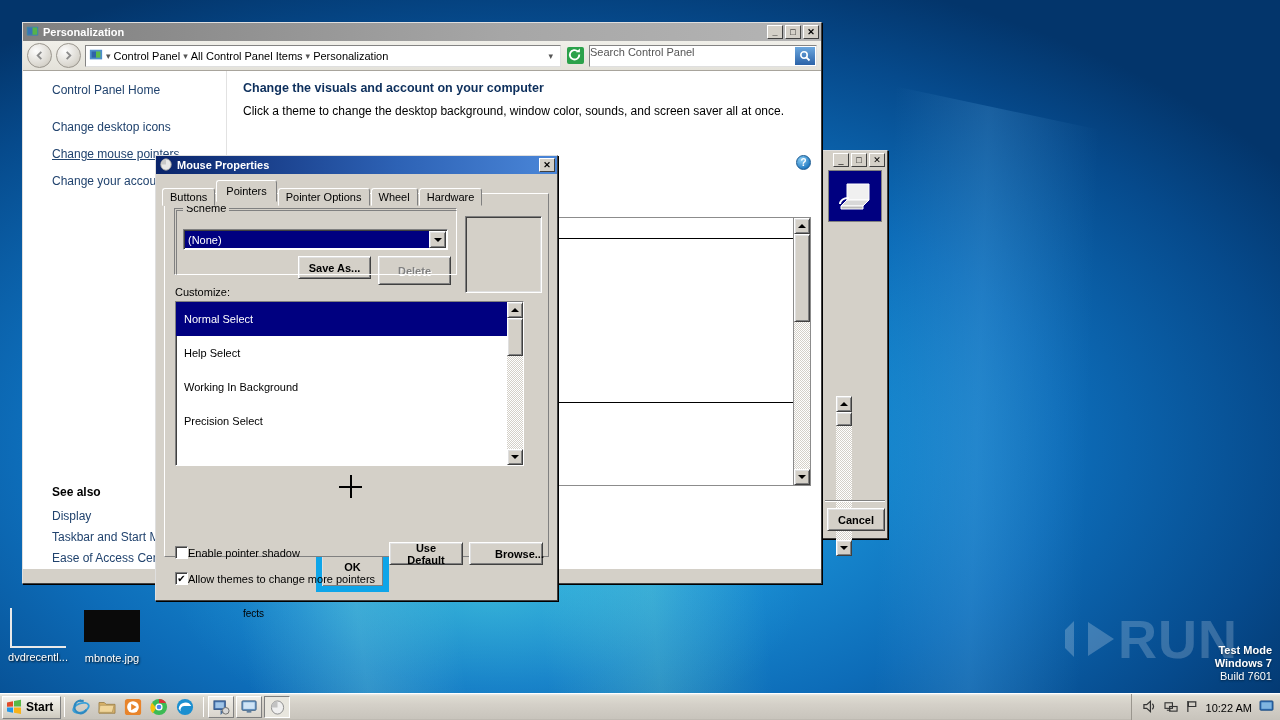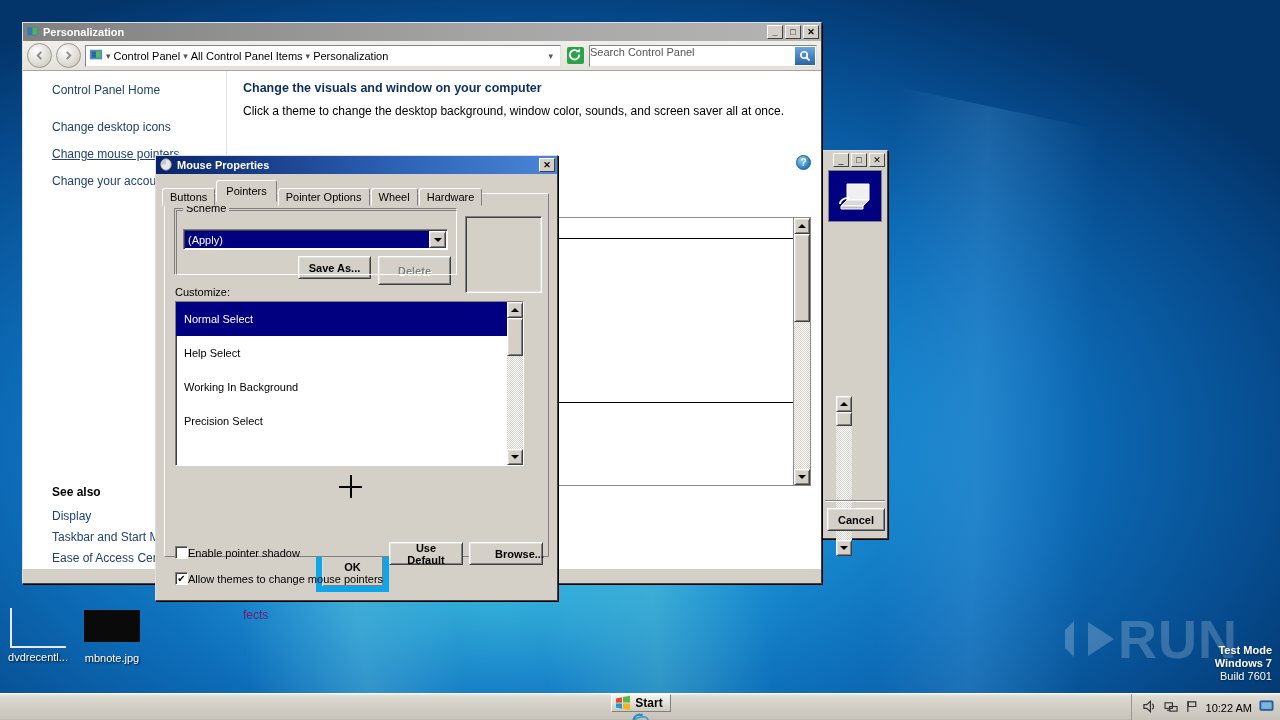--- a/index.html
+++ b/index.html
@@ -89,21 +89,21 @@
   .bigicon {
     position:absolute; width:76px; text-align:center;
     color:#fff; font-size:11px; text-shadow:1px 1px 2px rgba(0,0,0,0.85);
   }
 
   
   #taskbar {
     position: absolute; left: 0; bottom: 0; width: 1280px; height: 27px;
     background: linear-gradient(to bottom, #eeeeea 0%, #dedcd2 8%, #d4d0c8 40%, #c8c4bc 95%, #b8b4ac 100%);
     border-top: 1px solid #ffffff;
-    display: flex; align-items: center; flex-direction: column;
+    display: flex; align-items: center;
   }
   #startbtn {
     height: 23px; margin-left: 2px; padding: 0 7px 0 3px;
     display: flex; align-items: center; gap: 4px;
     background: linear-gradient(to bottom, #f4f3ef 0%, #e3e1d8 50%, #cecabf 100%);
     border: 1px solid; border-color: #fff #808080 #808080 #fff;
     font-weight: bold; font-size: 12px; color: #000;
   }
   #startflag { width: 16px; height: 16px; position: relative; }
   .tbsep { width: 1px; height: 20px; background: #9a968e; margin: 0 3px;
@@ -304,21 +304,21 @@
 
   #bottomicons {
     position:absolute; left: 16px; top: 424px; right: 10px;
     display:flex; gap: 88px; padding-left: 20px;
     font-size: 12px;
   }
   .bi { width: 110px; text-align:center; }
   .bi .bi-ico { height: 58px; display:flex; align-items:flex-end; justify-content:center; }
   .bi .bi-name { color:#21436e; margin-top: 2px; }
   .bi .bi-val { color:#444; margin-top: 3px; }
-  #effects-txt { position:absolute; left: 16px; top: 537px; color:#701a75; font-size:12px; }
+  #effects-txt { position:absolute; left: 16px; top: 537px; color:#000000; font-size:10px; }
 
   
   #hiddlg { left: 822px; top: 150px; width: 66px; height: 389px; }
 
   
   #mouseprops { left: 155px; top: 155px; width: 403px; height: 446px; }
   #mp-tabs {
     display:flex; align-items:flex-end; height: 20px;
     margin: 10px 0 0 6px; position:relative; z-index:3;
   }
@@ -600,21 +600,21 @@
         <a class="ul" style="margin-bottom:13px;">Change mouse pointers</a>
         <a>Change your account picture</a>
         <div style="height:282px;"></div>
         <div class="seealso-h">See also</div>
         <a style="margin-bottom:7px;">Display</a>
         <a style="margin-bottom:7px;">Taskbar and Start Menu</a>
         <a>Ease of Access Center</a>
       </div>
 
       <div id="exp-right">
-        <div id="exp-h1">Change the visuals and window on your computer</div>
+        <div id="exp-h1">Change the visuals and account on your computer</div>
         <div id="exp-sub">Click a theme to change the desktop background, window color, sounds, and screen saver all at once.</div>
         <div id="help-q">?</div>
 
         <div id="themepane">
           <div id="themepane-in">
             <div class="theme-sechdr">My Themes (1)</div>
             <div class="theme-row-sep"></div>
             <div id="savetheme-row">
               <a>Save theme</a>
               <a>Get more themes online</a>
@@ -703,21 +703,21 @@
       <div class="tab">Pointer Options</div>
       <div class="tab">Wheel</div>
       <div class="tab">Hardware</div>
     </div>
 
     <div id="mp-page">
 
       <div class="grp" id="scheme-grp">
         <span class="grp-label">Scheme</span>
         <div id="scheme-combo">
-          <span class="val">(Apply)</span>
+          <span class="val">(None)</span>
           <span class="dd">
               <span class="arr down"></span>
             </span>
         </div>
         <div class="btn" style="position:absolute;left:123px;top:47px;width:73px;height:23px;">Save As...</div>
         <div class="btn disabled" style="position:absolute;left:203px;top:47px;width:73px;height:29px;">Delete</div>
       </div>
 
       <div class="sunken" id="preview-box" style="background:#d4d0c8;"></div>
 
@@ -741,21 +741,21 @@
             </div>
         </div>
       </div>
 
       <div class="chkrow" style="left:10px;top:352px;">
         <span class="chk"></span>
         <span>Enable pointer shadow</span>
       </div>
       <div class="chkrow" style="left:10px;top:378px;">
         <span class="chk">✔</span>
-        <span>Allow themes to change mouse pointers</span>
+        <span>Allow themes to change more pointers</span>
       </div>
 
       <div class="btn" id="mp-btn-usedef">Use Default</div>
       <div class="btn" id="mp-btn-browse">Browse...</div>
     </div>
 
     <div id="mp-footer">
       <div class="btn default">OK</div>
       <div class="btn">Cancel</div>
       <div class="btn disabled">Apply</div>

